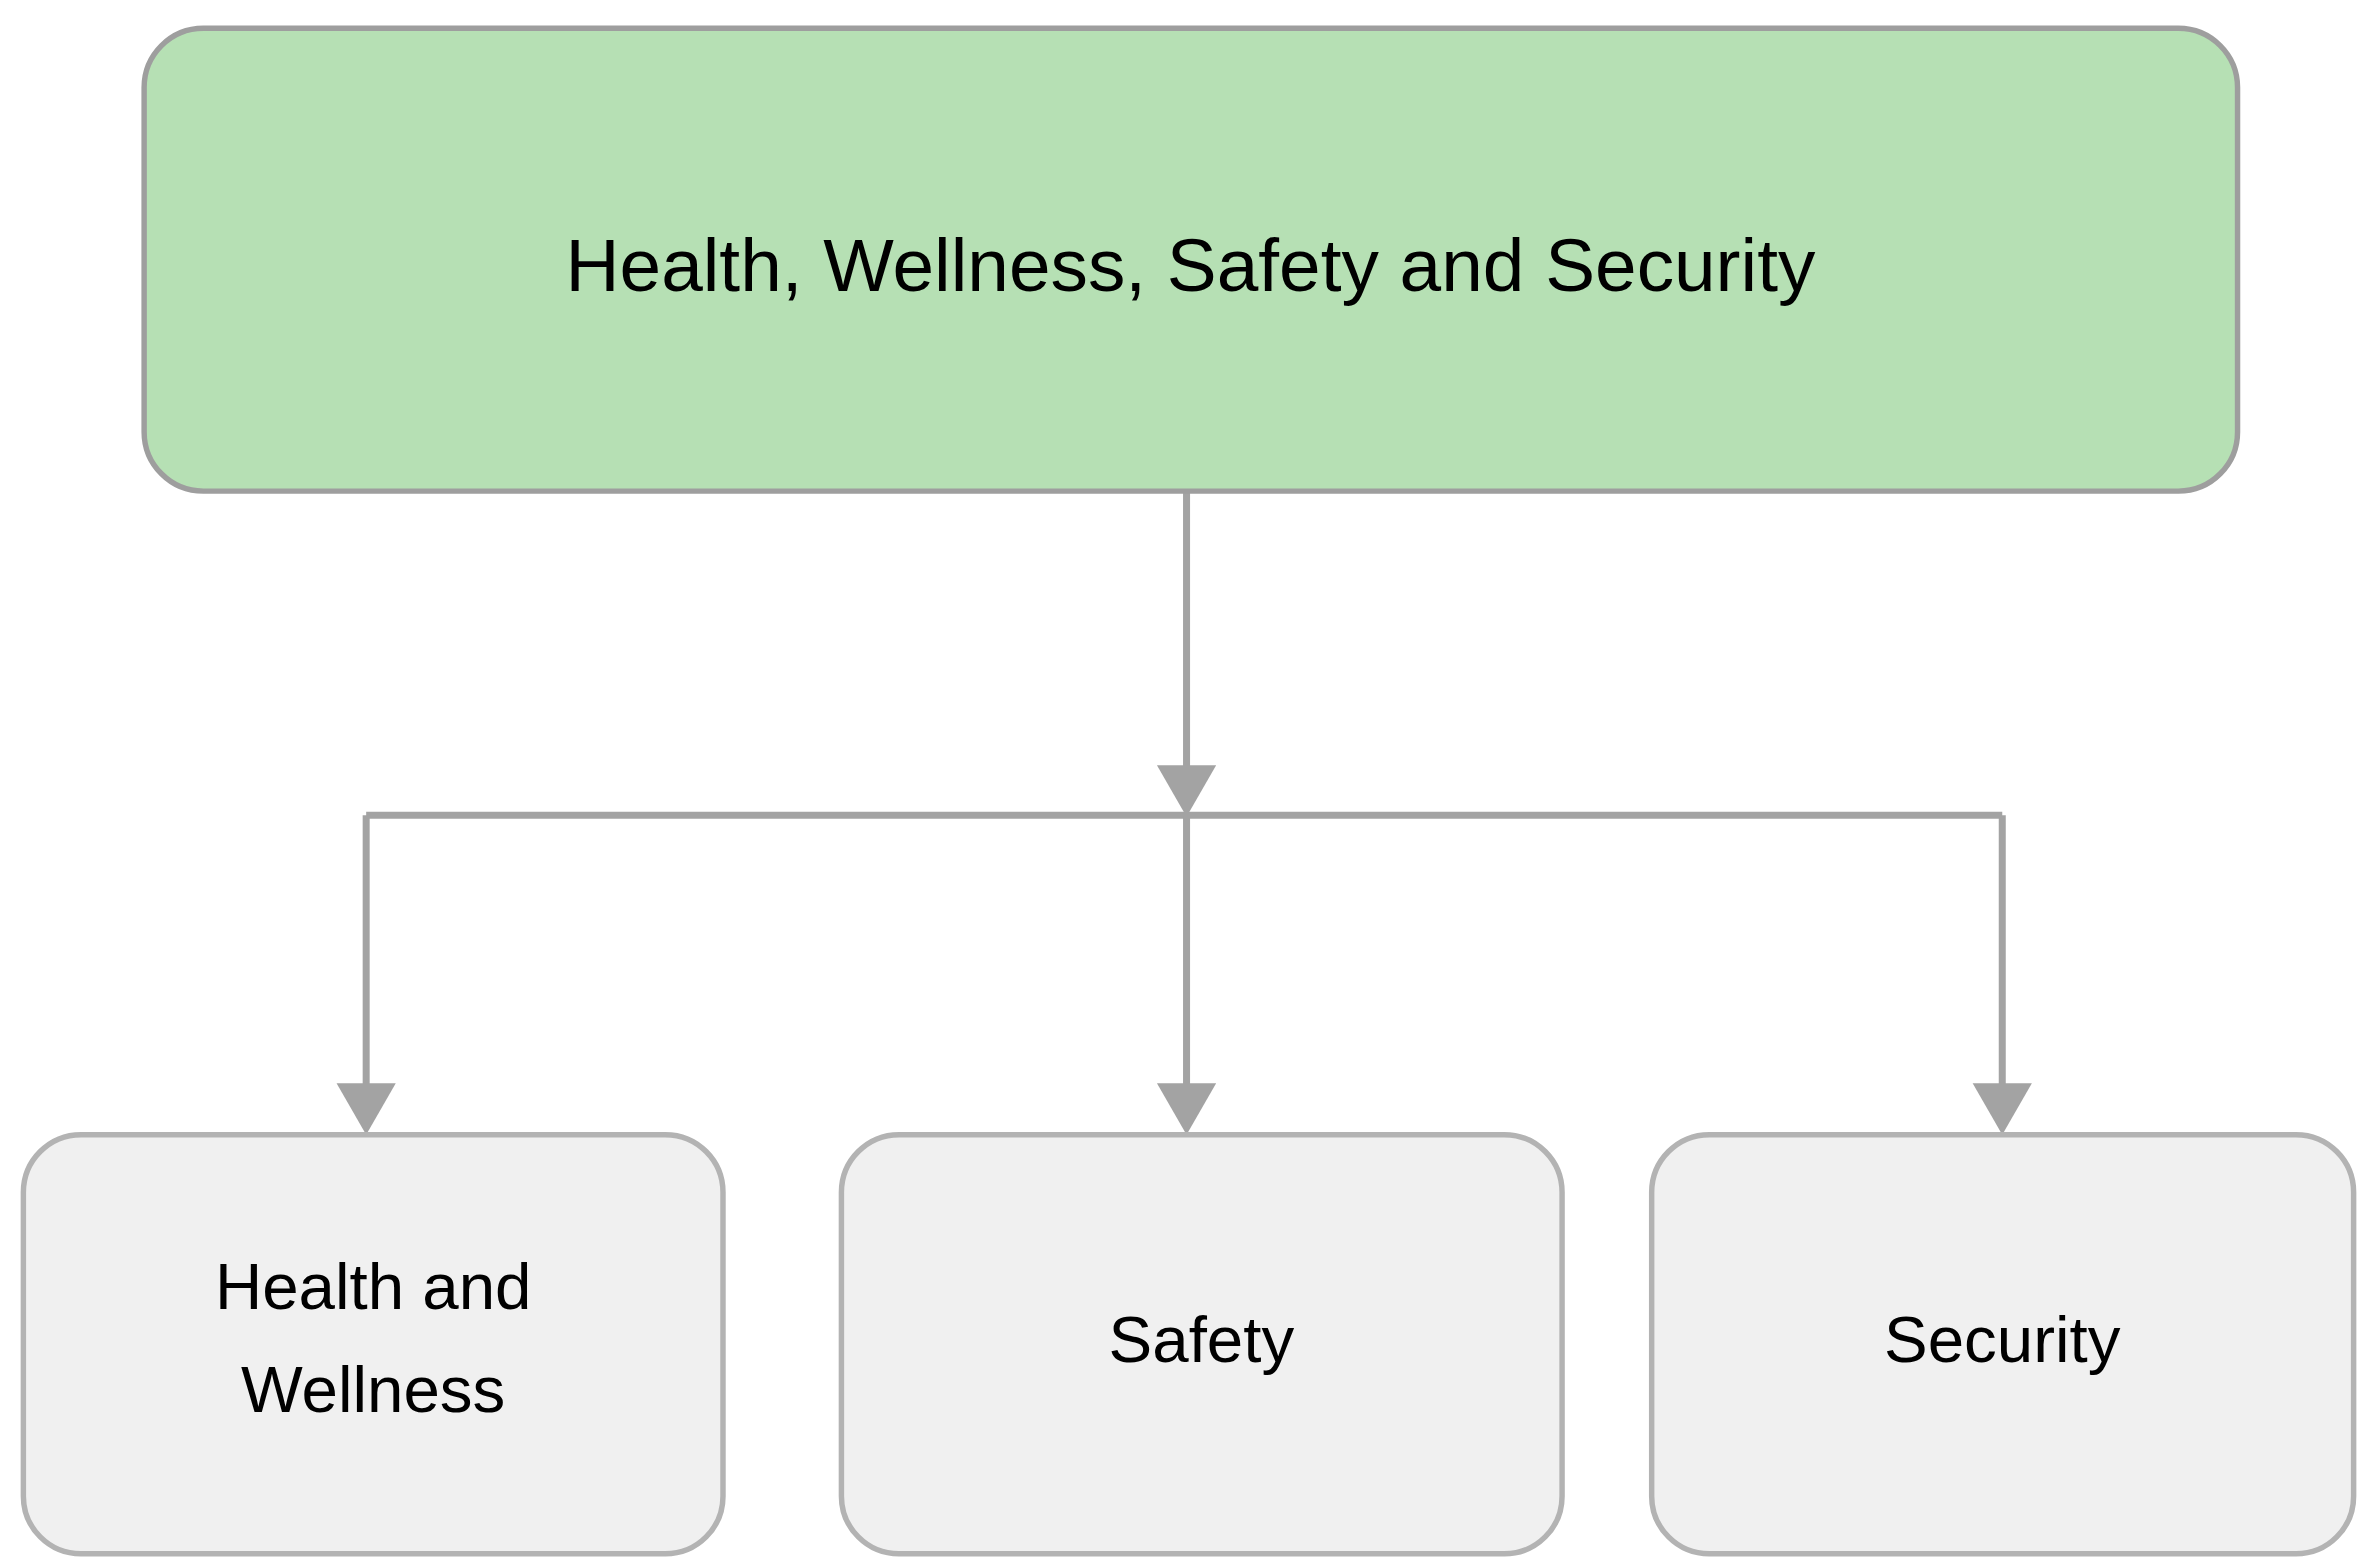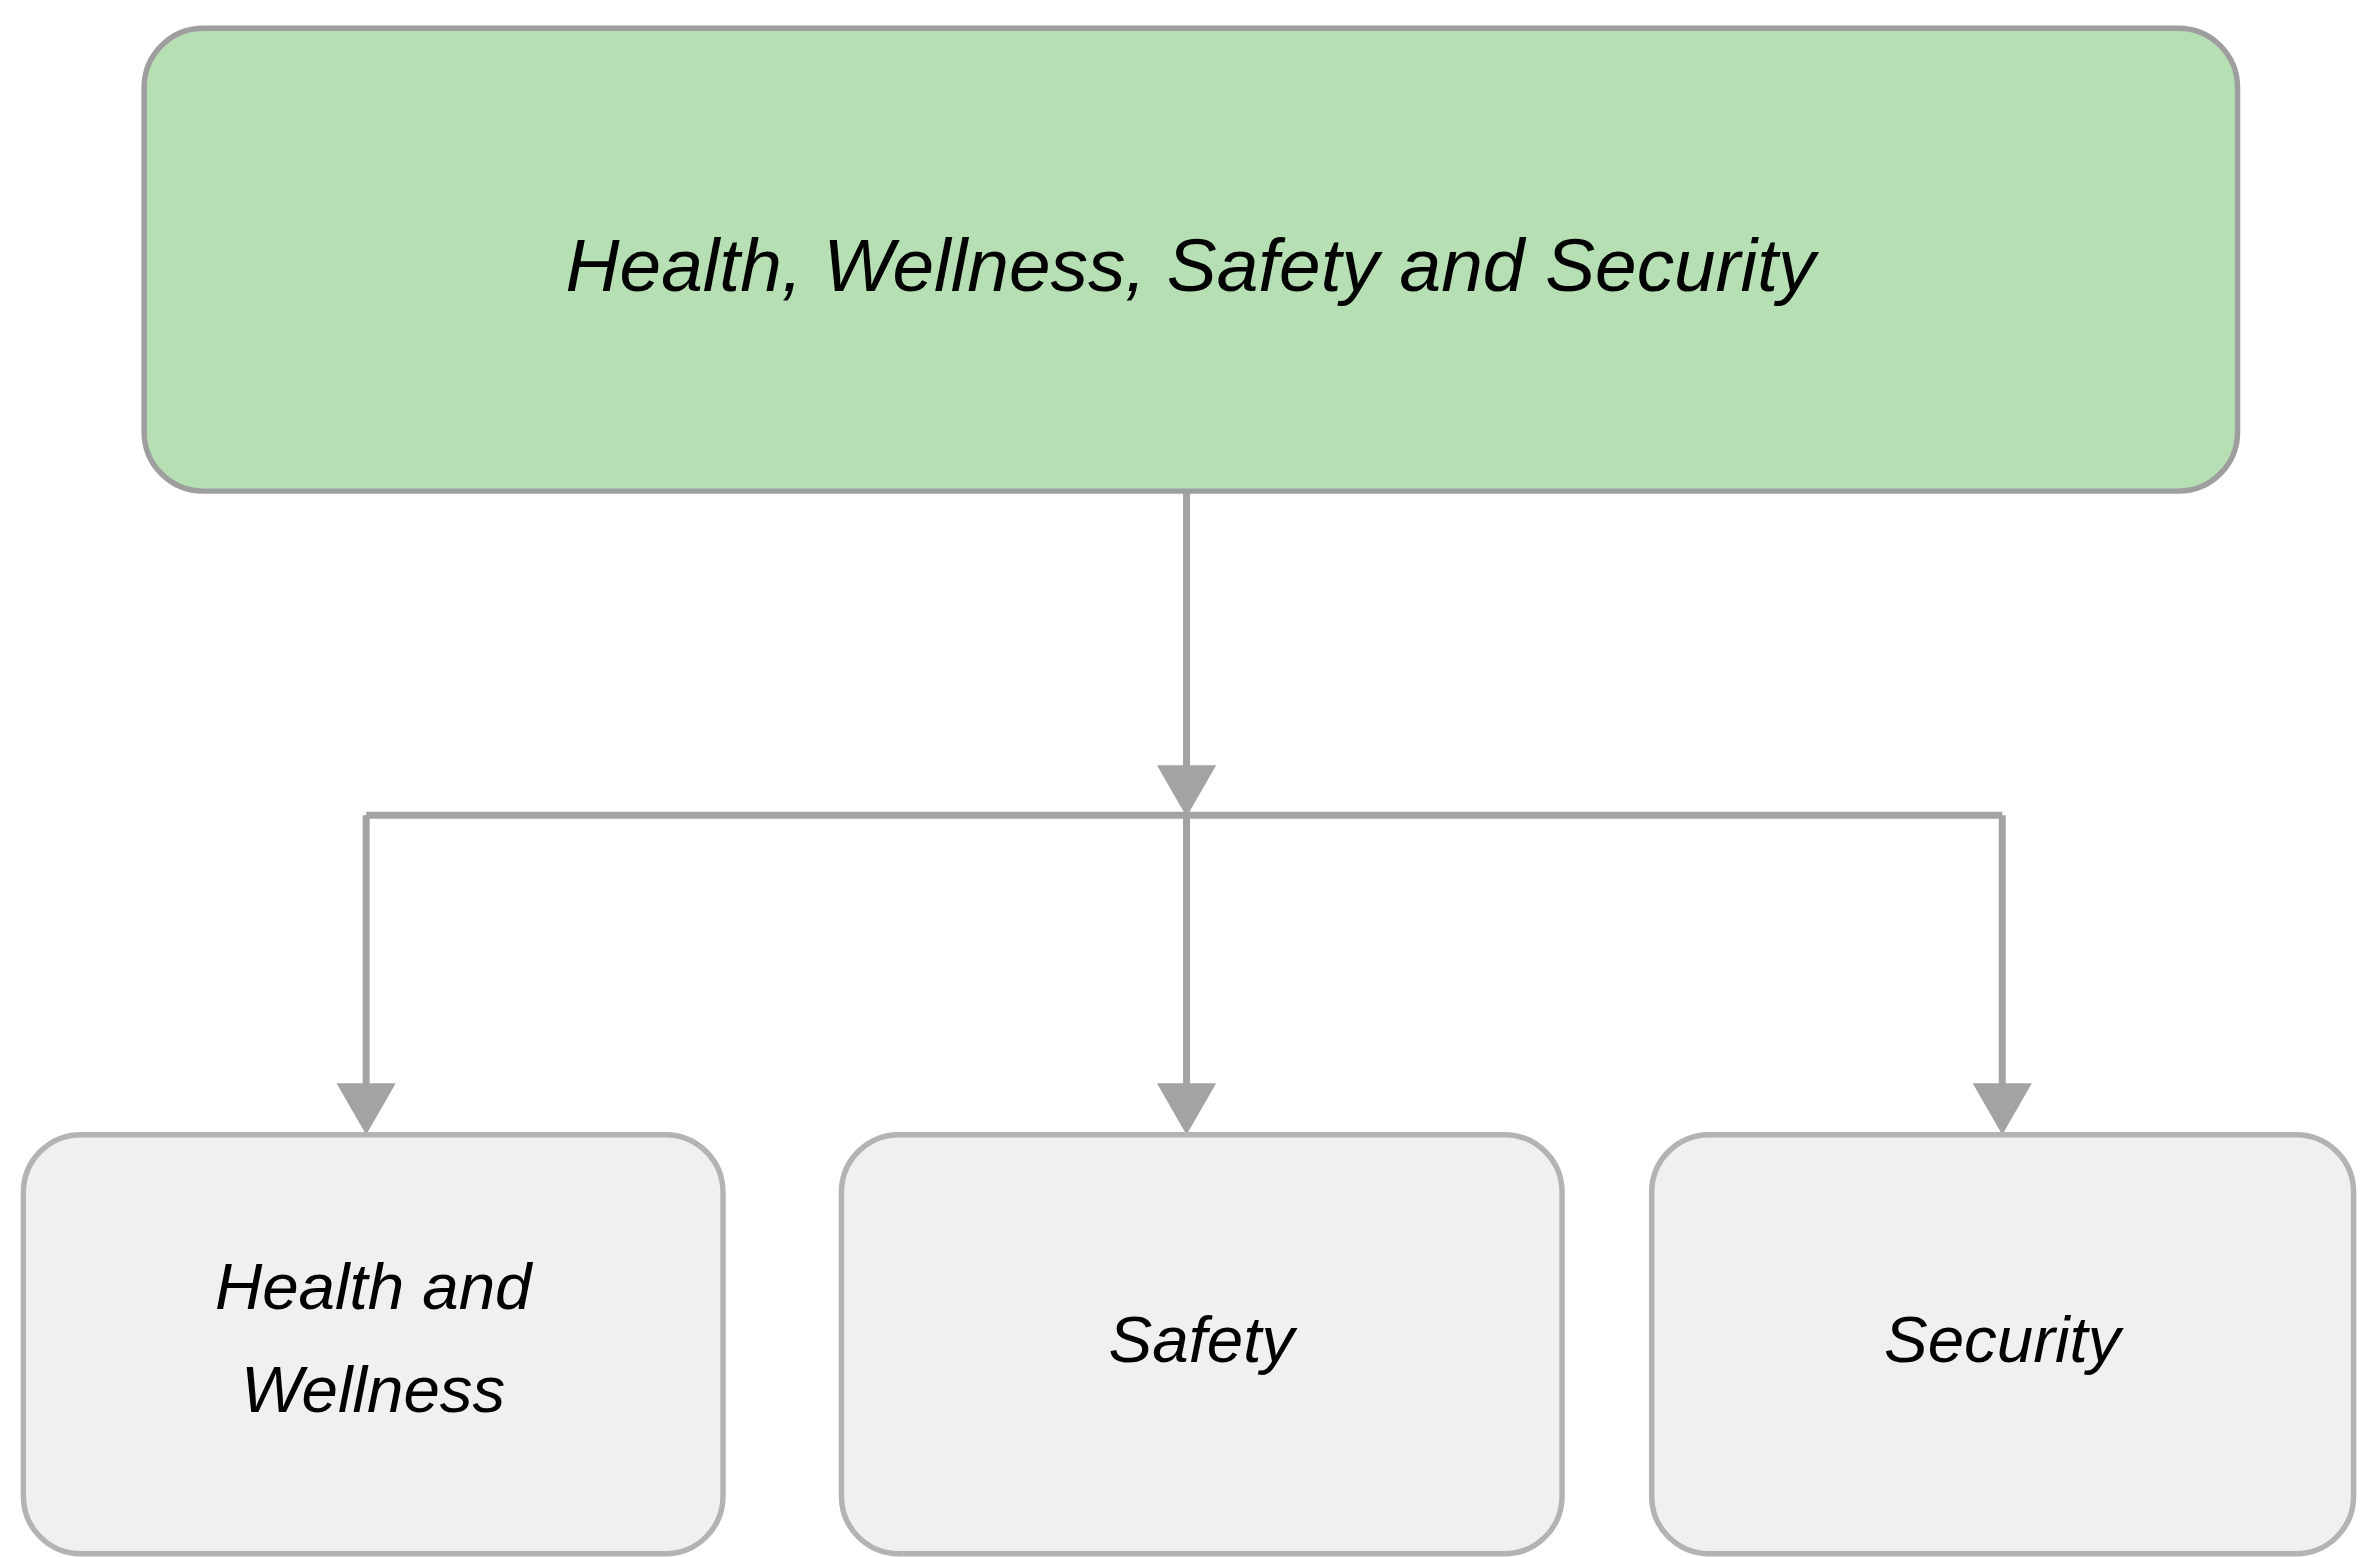--- a/index.html
+++ b/index.html
@@ -11,21 +11,20 @@
     width: 2377px;
     height: 1558px;
     overflow: hidden;
     font-family: "Liberation Sans", sans-serif;
   }
   #diagram-root {
     position: relative;
     width: 2377px;
     height: 1546px;
     background: #ffffff;
-    font-style: italic;
   }
   svg.flow {
     display: block;
     width: 2377px;
     height: 1558px;
   }
   .node-label {
     font-family: "Liberation Sans", sans-serif;
     fill: #000000;
     text-anchor: middle;

